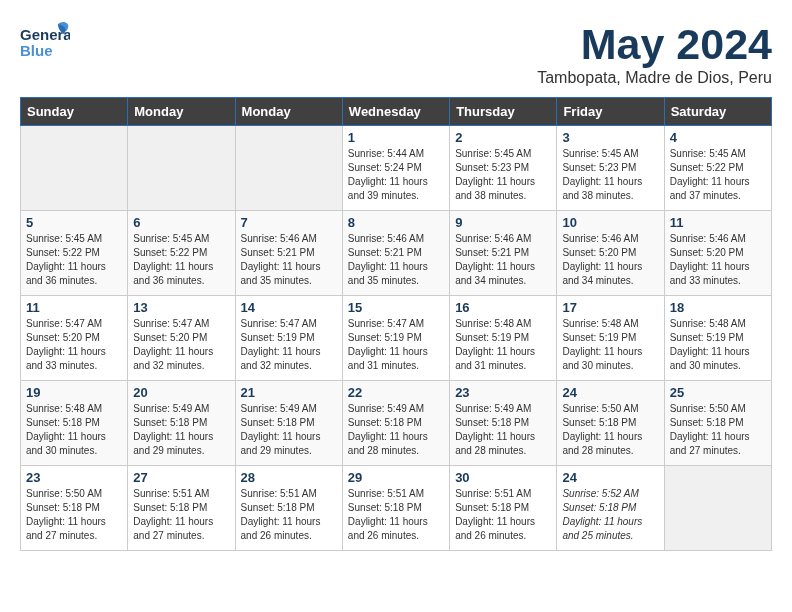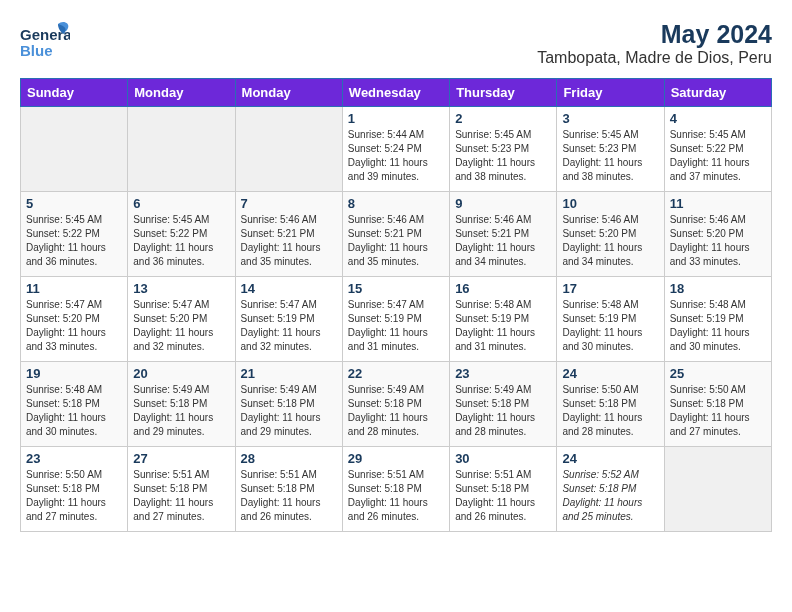--- a/index.html
+++ b/index.html
@@ -13,36 +13,36 @@
     .header {
       display: flex;
       justify-content: space-between;
       align-items: flex-start;
       margin-bottom: 10px;
     }
     .title-block {
       text-align: right;
     }
     .main-title {
-      font-size: 25px;
+      font-size: 43px;
       font-weight: bold;
       color: #1a3a5c;
     }
     .subtitle {
       font-size: 16px;
       color: #333;
       margin-left: 48px;
     }
     .calendar {
       width: 100%;
       border-collapse: collapse;
       table-layout: fixed;
     }
     .calendar th {
-      background-color: #6d28d9;
+      background-color: #404040;
       color: #fff;
       text-align: left;
       padding: 6px 6px;
       font-size: 13px;
       border: 1px solid #2a6db5;
     }
     .calendar td {
       vertical-align: top;
       padding: 4px 5px;
       border: 1px solid #ccc;

